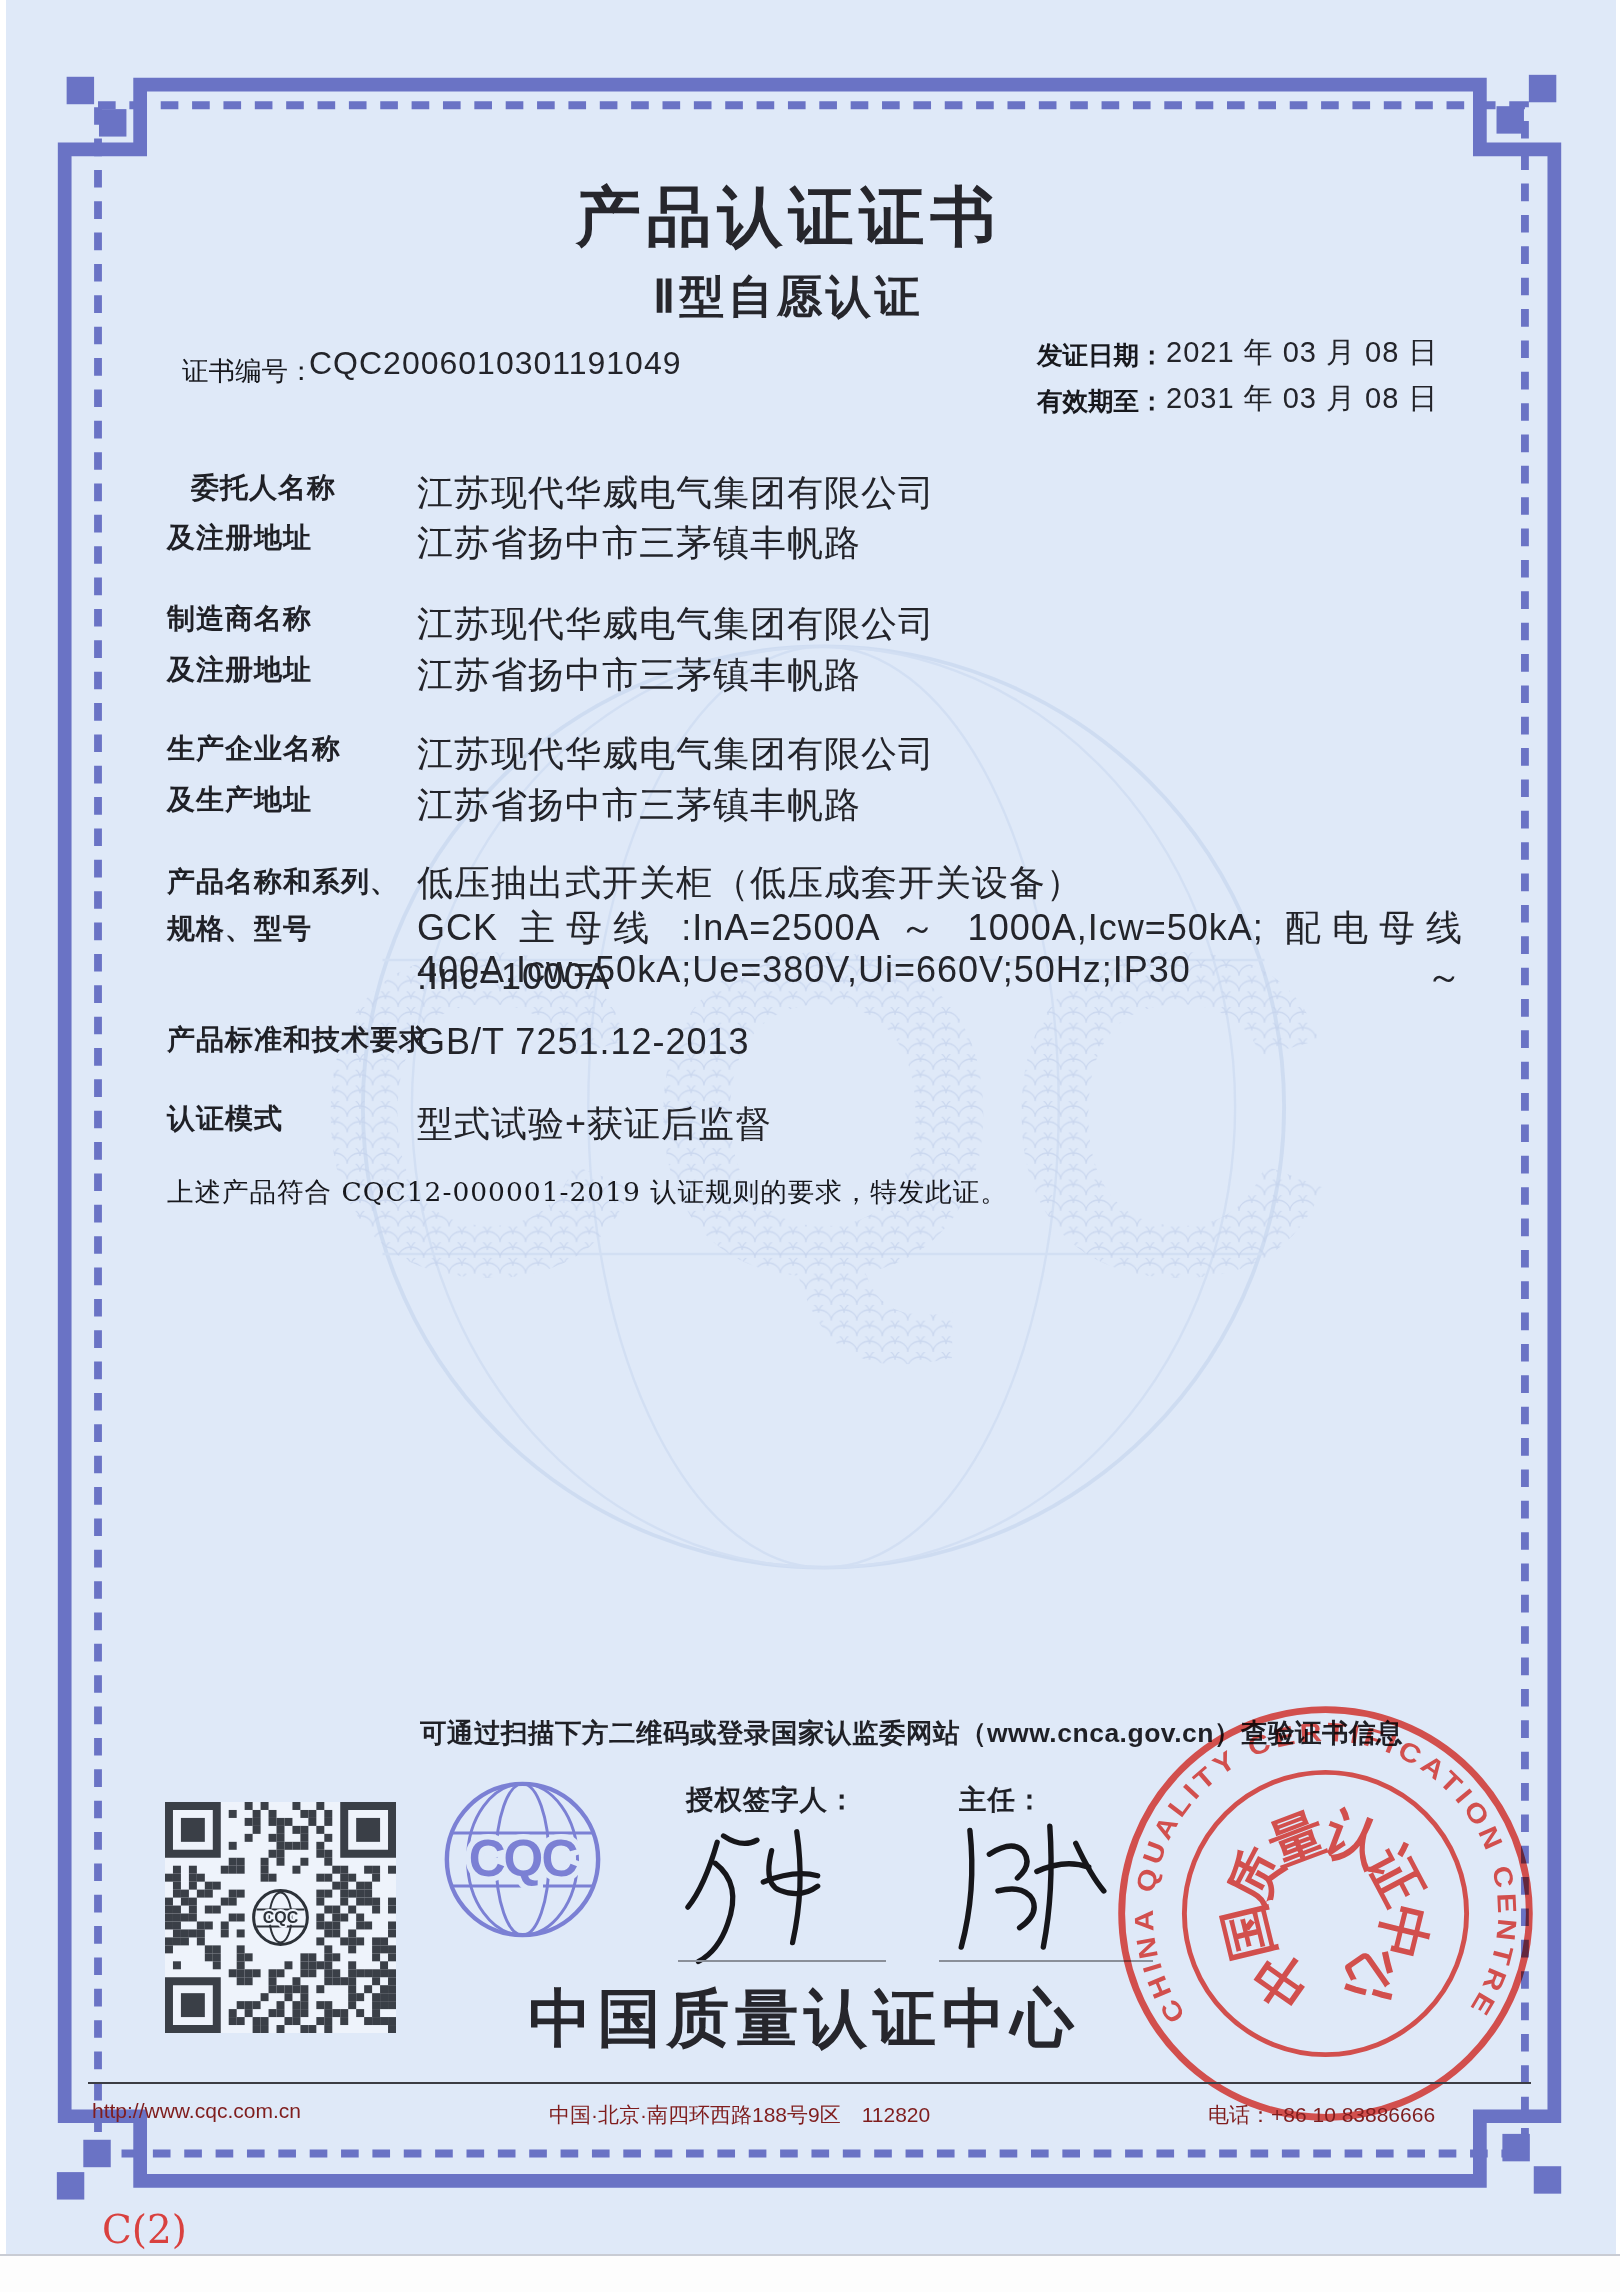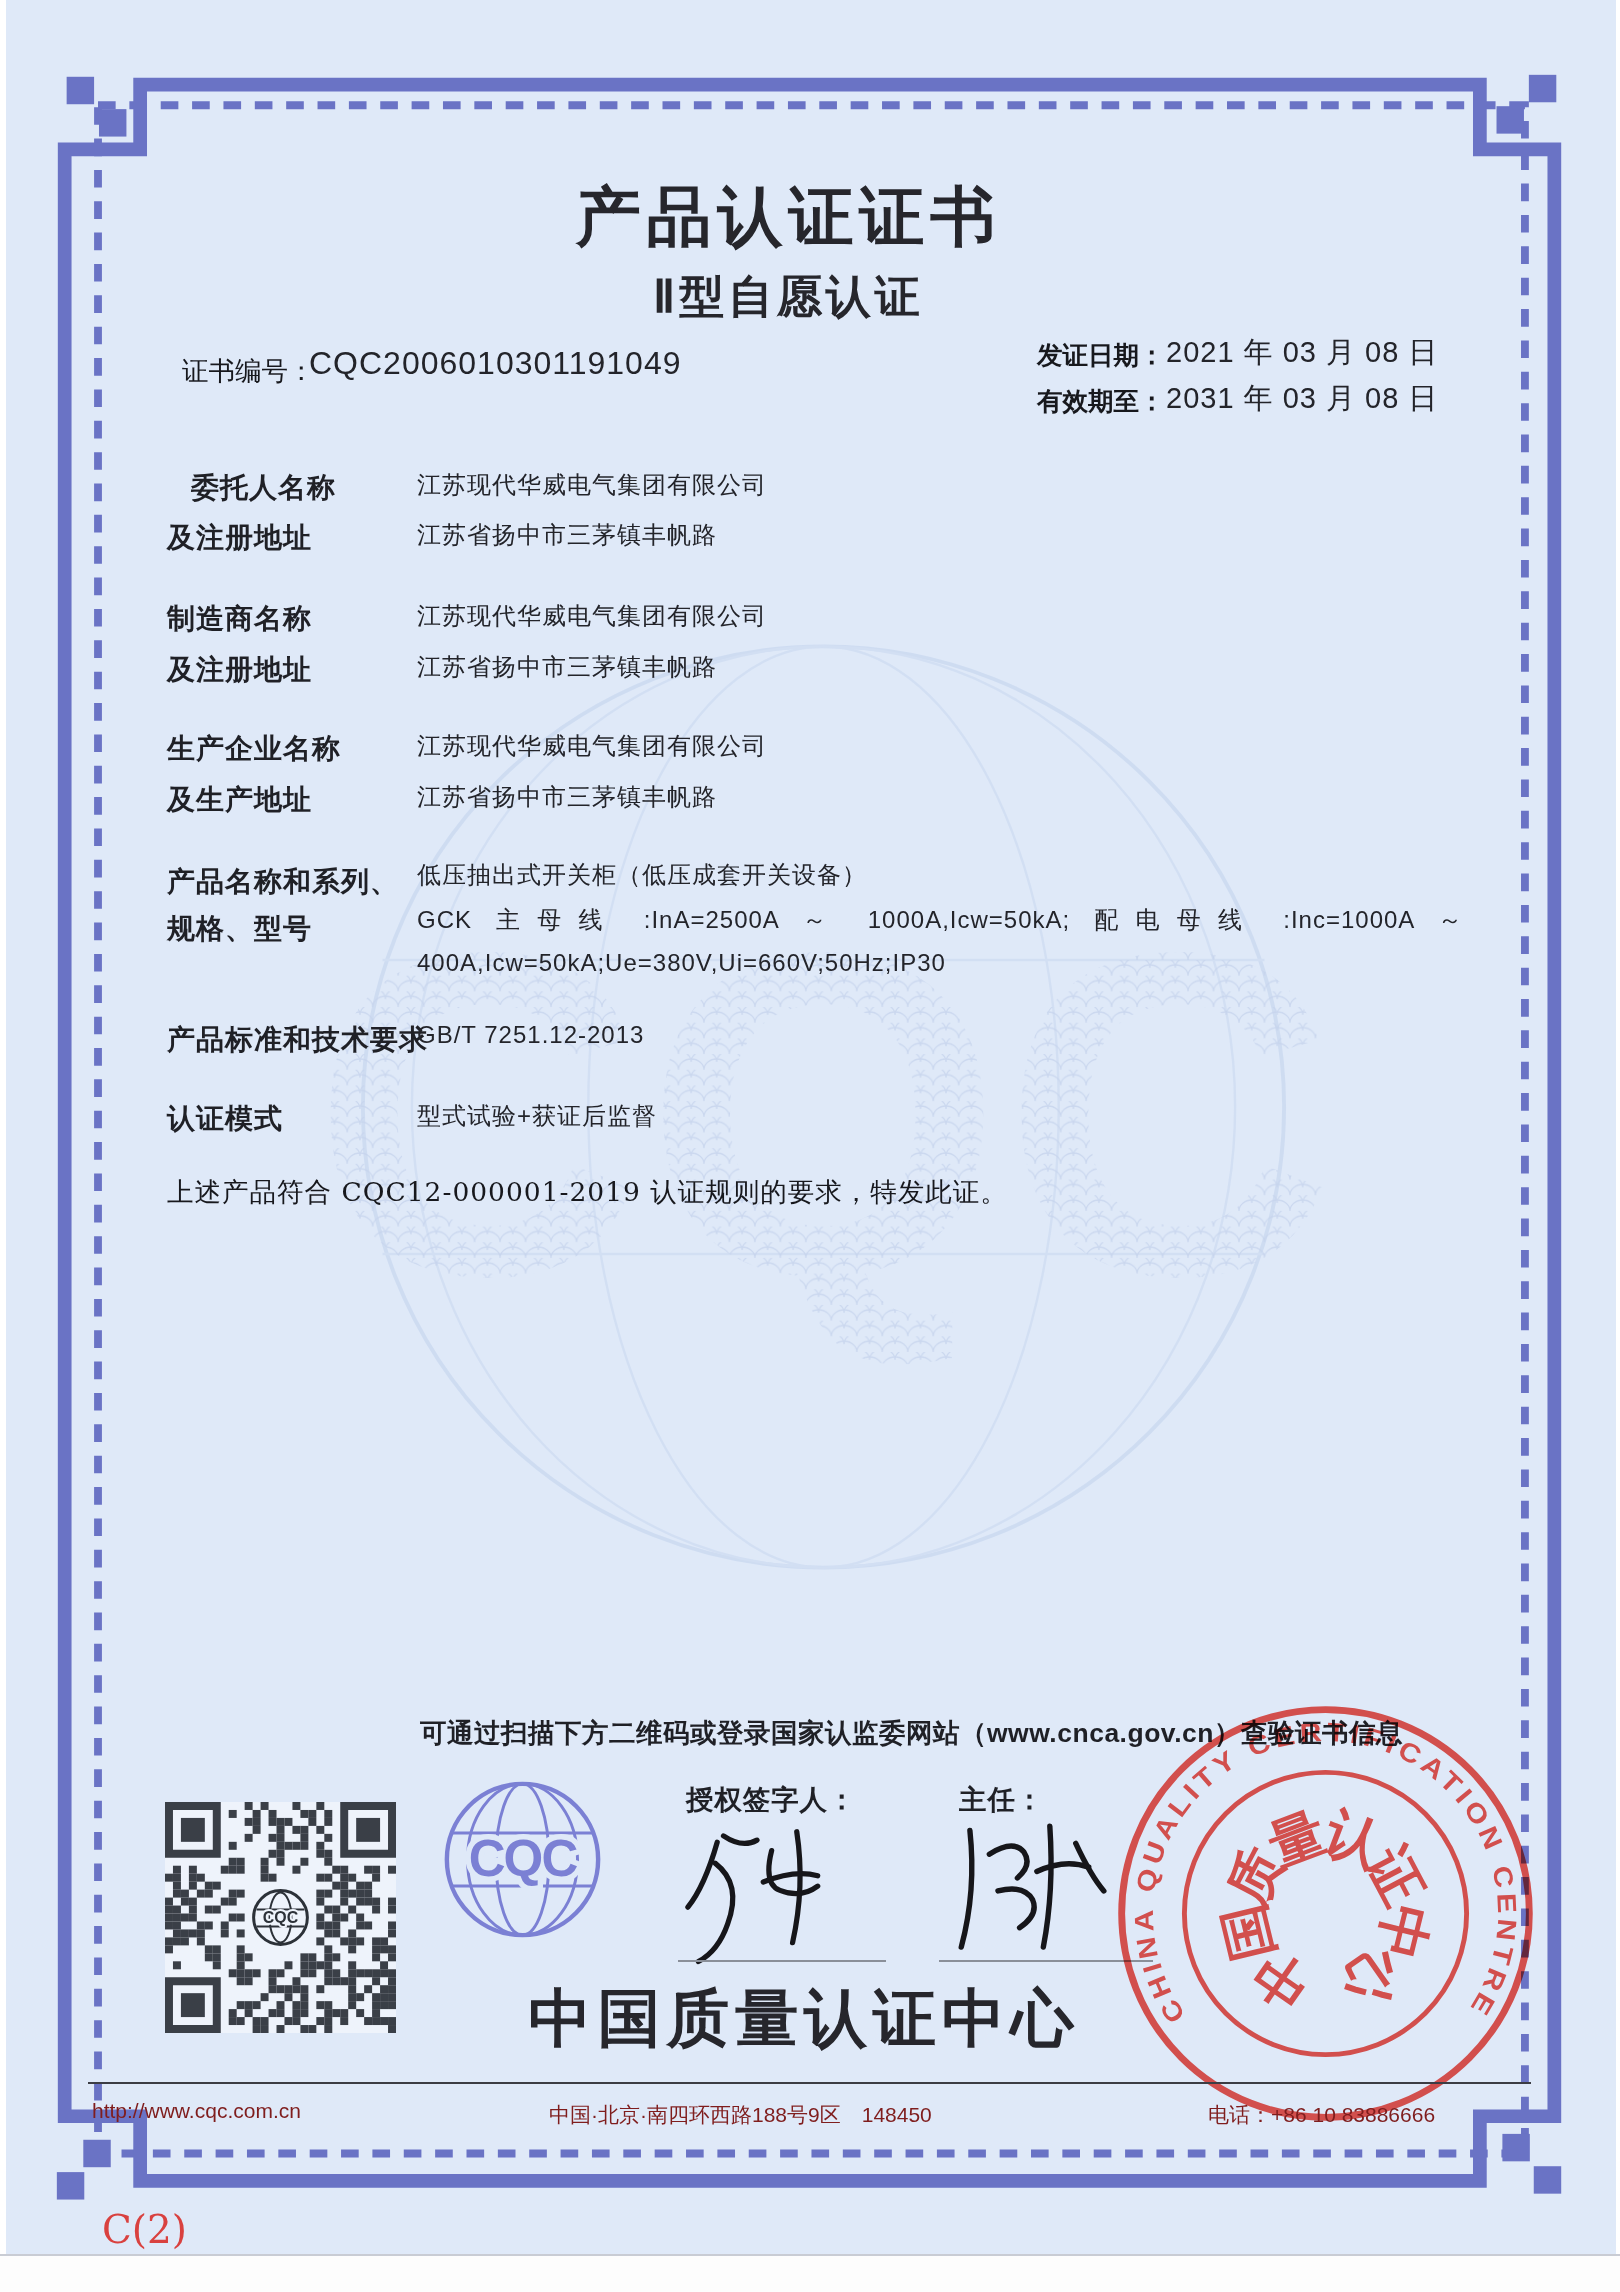--- a/index.html
+++ b/index.html
@@ -2,21 +2,21 @@
 <html><head>
 <meta charset="utf-8">
 <style>
   html,body{margin:0;padding:0;}
   body{width:1620px;height:2293px;background:#ffffff;font-family:"Liberation Sans",sans-serif;position:relative;overflow:hidden;}
   #page{position:absolute;inset:0;}
   .paper{position:absolute;left:5.9px;top:0;right:3.9px;bottom:37px;background:#dfe9f8;}
   .bottom-strip{position:absolute;left:0;right:0;bottom:0;height:37px;background:#fdfdfd;border-top:2px solid #c9ccd4;}
   .abs{position:absolute;}
   .lbl{font-weight:700;color:#1f2026;font-size:28px;letter-spacing:1px;}
-  .val{color:#23242a;font-size:24px;letter-spacing:1px;}
+  .val{color:#23242a;font-size:36px;letter-spacing:1px;}
   .kai{font-family:"DejaVu Serif","Liberation Serif",serif;color:#17181d;}
   .title{width:100%;text-align:center;font-size:65px;font-weight:700;color:#26262c;letter-spacing:5.9px;transform:translateX(-21.6px);}
   .subtitle{width:100%;text-align:center;font-size:45px;font-weight:700;color:#26262c;letter-spacing:3.9px;transform:translateX(-21.6px);}
   .justify-line{text-align:justify;text-align-last:justify;}
   .footer-text{font-size:21px;color:#7f1d1d;}
   svg{display:block;}
   .stamp{mix-blend-mode:multiply;opacity:.92;}
   .serial-prefix{font-family:"DejaVu Serif","Liberation Serif",serif;color:#d9413f;font-size:39px;}
   .serial-num{font-family:"DejaVu Sans Mono","Liberation Mono",monospace;color:#e4504b;font-size:54px;letter-spacing:8.8px;font-weight:700;}
 </style>
@@ -469,20 +469,20 @@
           <text y="-62">中</text>
         </g>
       <g transform="rotate(145)">
           <text y="-62">心</text>
         </g>
     </g>
   </svg>
 
   <div class="abs" style="left:88px;top:2082px;width:1443px;height:0;border-top:2.9px solid #3c3d44;"></div>
   <div class="abs footer-text" style="left:92px;top:2099px;">http://www.cqc.com.cn</div>
-  <div class="abs footer-text" style="left:549px;top:2101px;">中国·北京·南四环西路188号9区　148450</div>
+  <div class="abs footer-text" style="left:549px;top:2101px;">中国·北京·南四环西路188号9区　112820</div>
   <div class="abs footer-text" style="left:1208px;top:2101px;">电话：+86 10 83886666</div>
 
   <div class="abs serial-prefix" style="left:102px;top:2207px;">C(2)</div>
 
   <div class="bottom-strip"></div>
 </div>
 
 
 </body></html>

